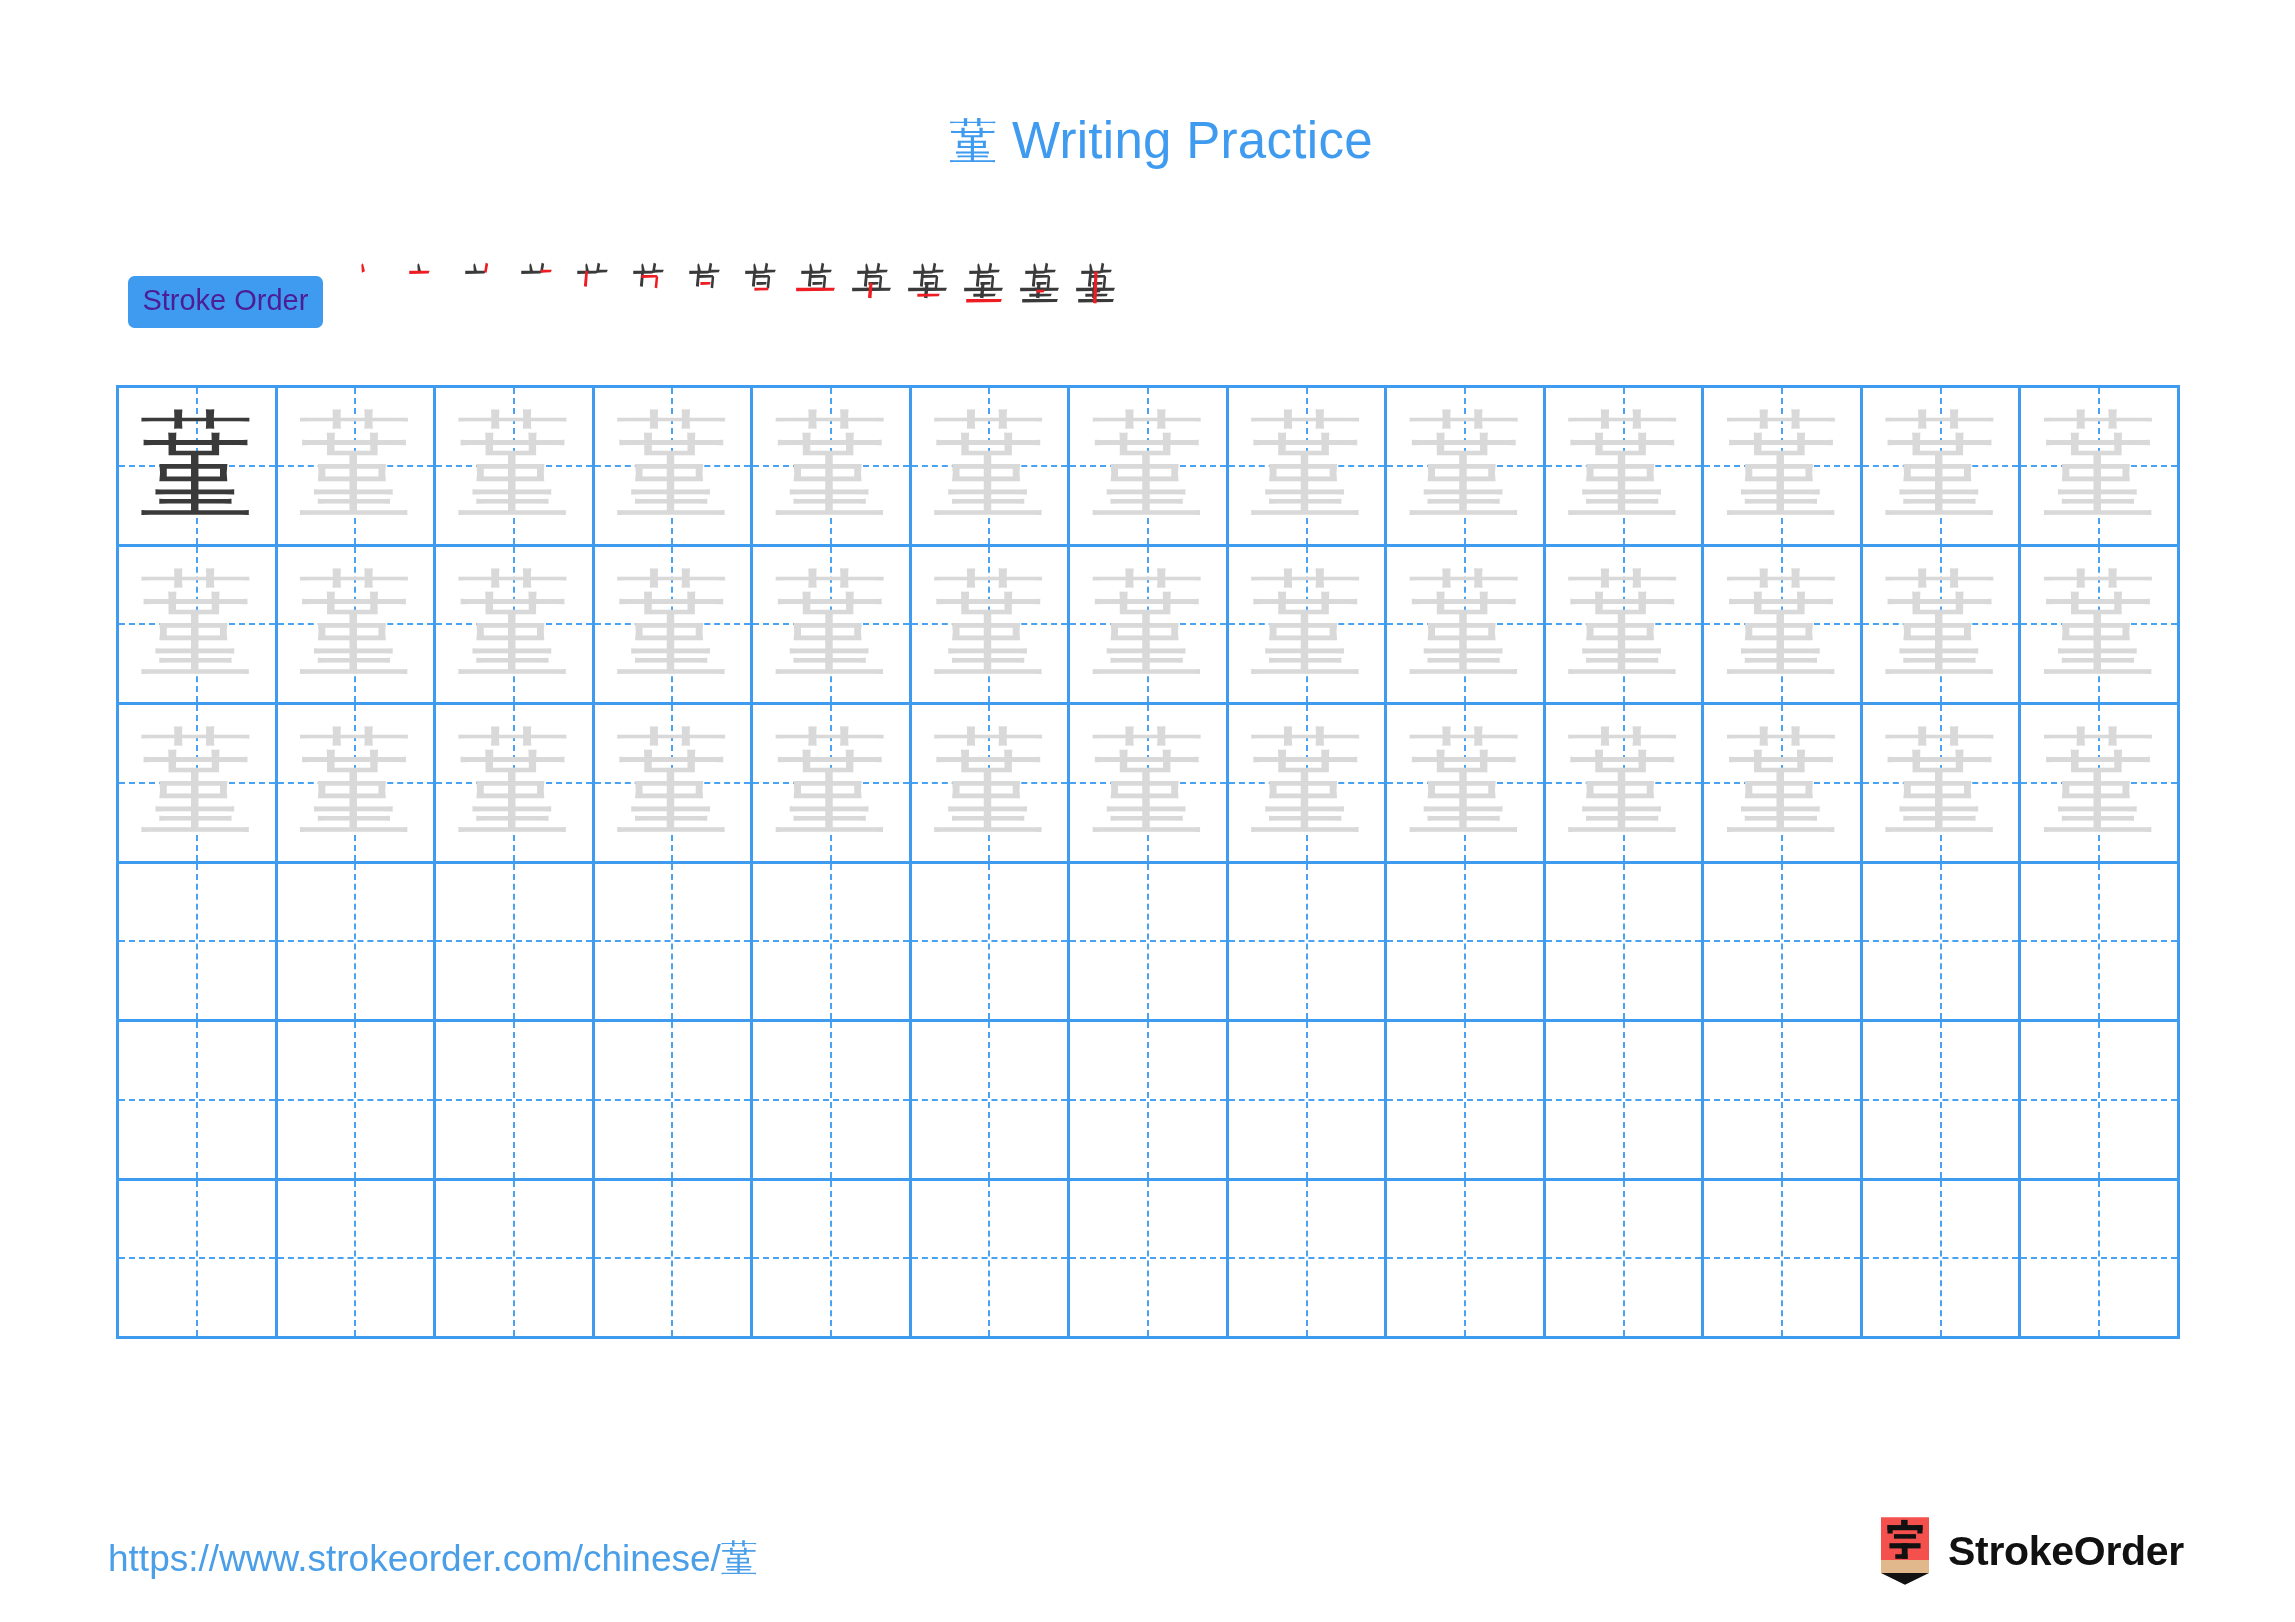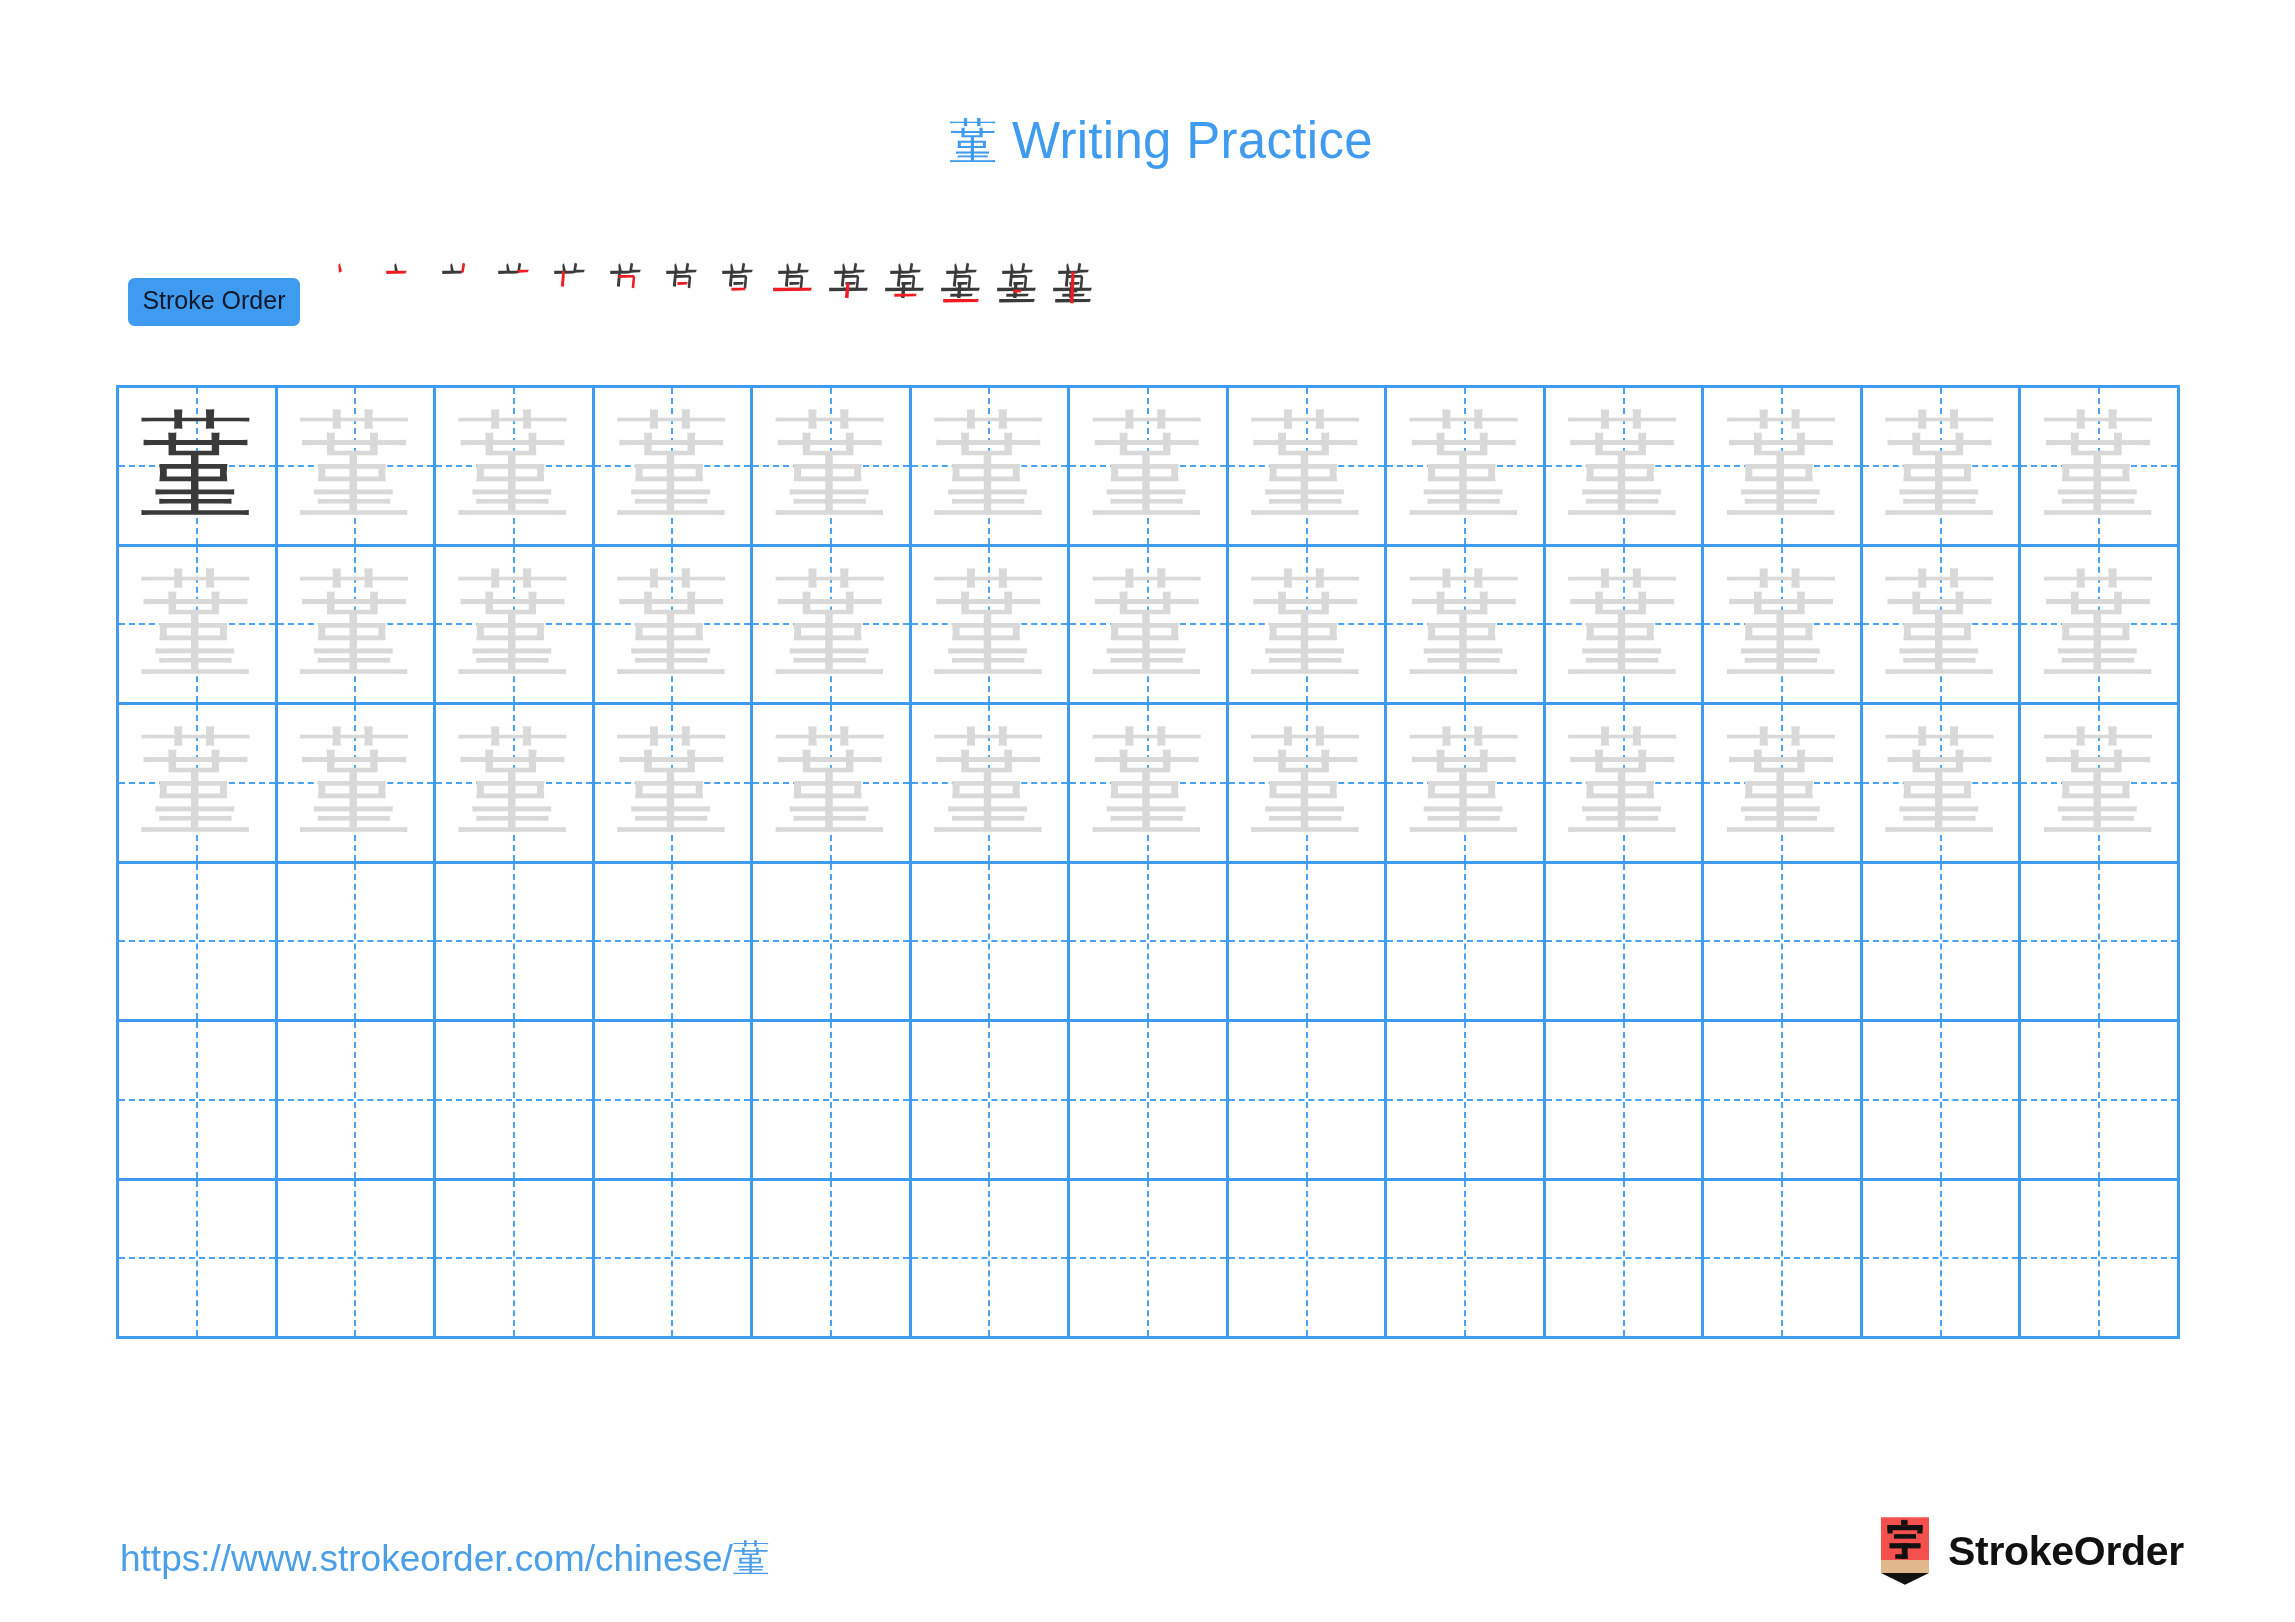--- a/index.html
+++ b/index.html
@@ -38,22 +38,22 @@
   .stroke-order-row {
     position: absolute;
     top: 249px;
     left: 128px;
     height: 60px;
     display: flex;
     align-items: center;
   }
   .stroke-order-badge {
     background: #3f9bf0;
-    color: #0f172a;
-    font-size: 25px;
+    color: #4c1d95;
+    font-size: 29px;
     line-height: 1;
     padding: 10.5px 14.4px 13px 14.4px;
     border-radius: 6.5px;
     white-space: nowrap;
     margin-top: 46px;
   }
   .stroke-steps {
     display: flex;
     align-items: flex-end;
     margin-left: 17px;
@@ -123,21 +123,21 @@
     line-height: 1;
     z-index: 2;
     user-select: none;
   }
   .glyph.model { color: #3a3a3a; }
   .glyph.trace { color: #d9d9d9; }
 
   
   .footer-url {
     position: absolute;
-    left: 120px;
+    left: 108px;
     top: 1534px;
     font-size: 37px;
     color: #4a9fe8;
     white-space: nowrap;
   }
   .footer-url .han { font-family: "DejaVu Sans", sans-serif; }
 
   .brand {
     position: absolute;
     right: 111px;

